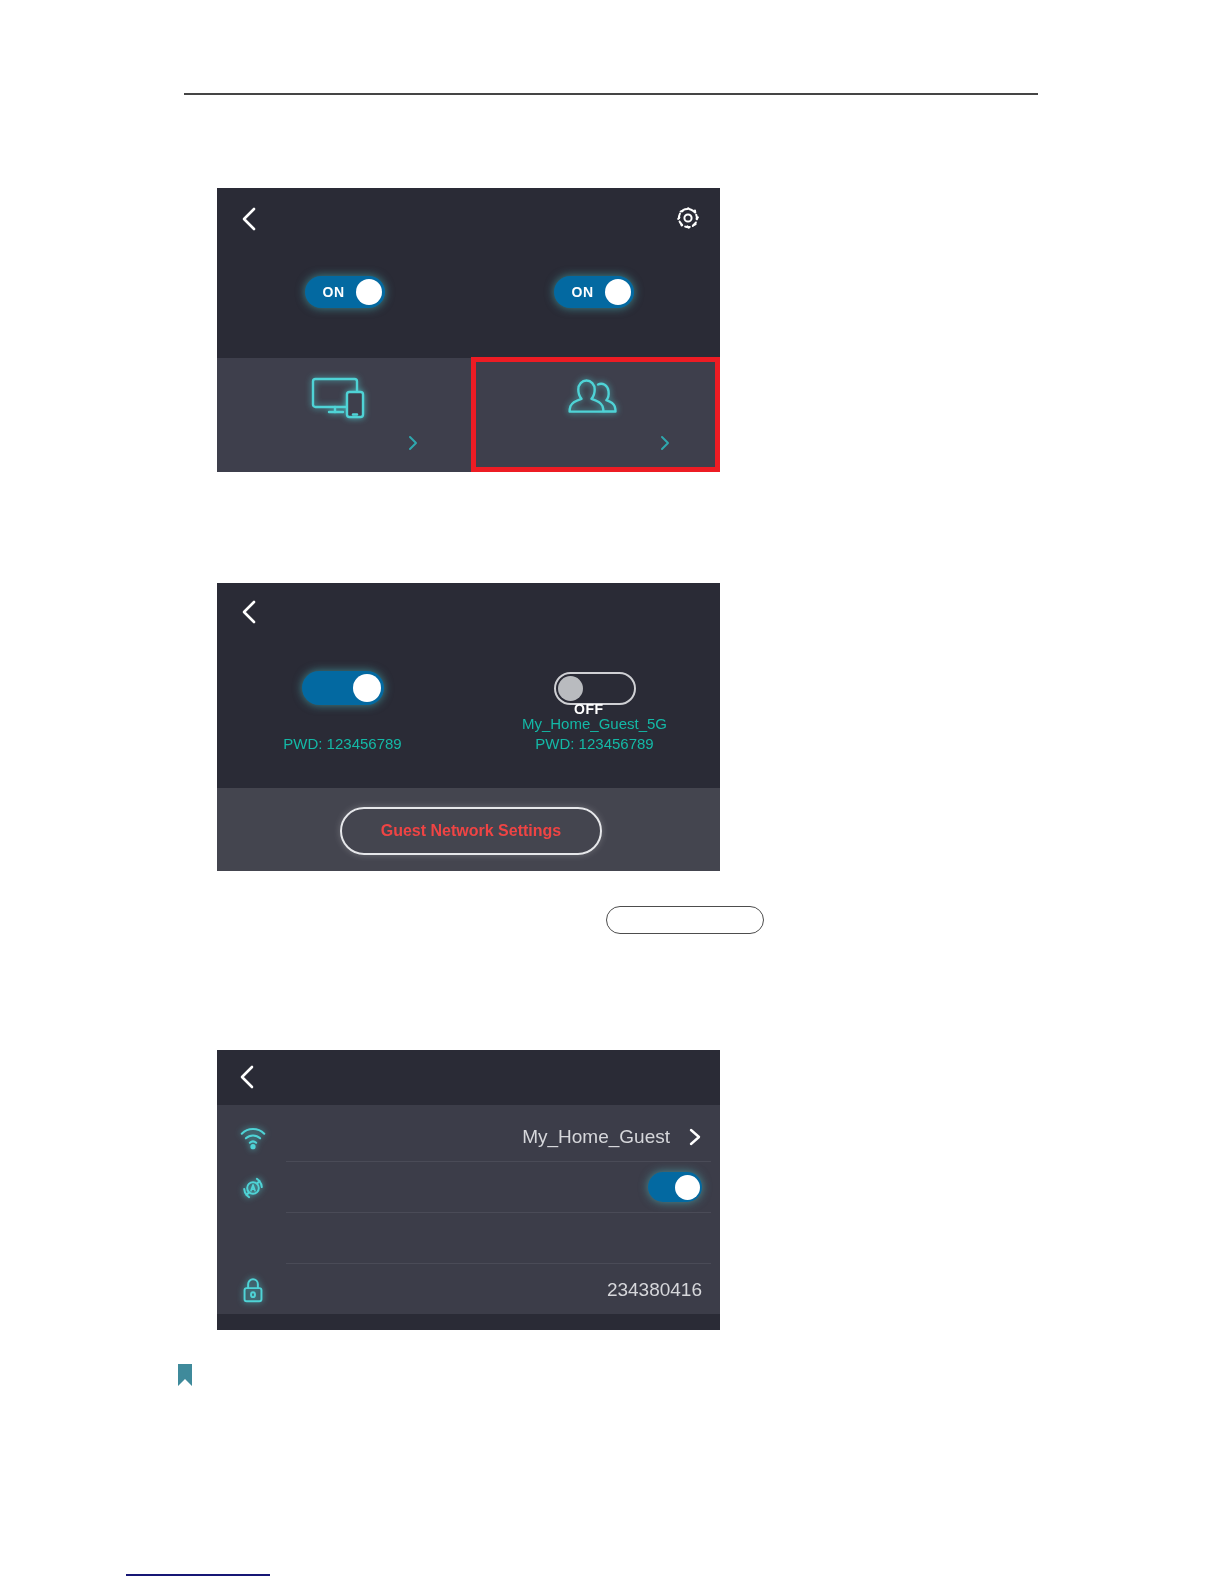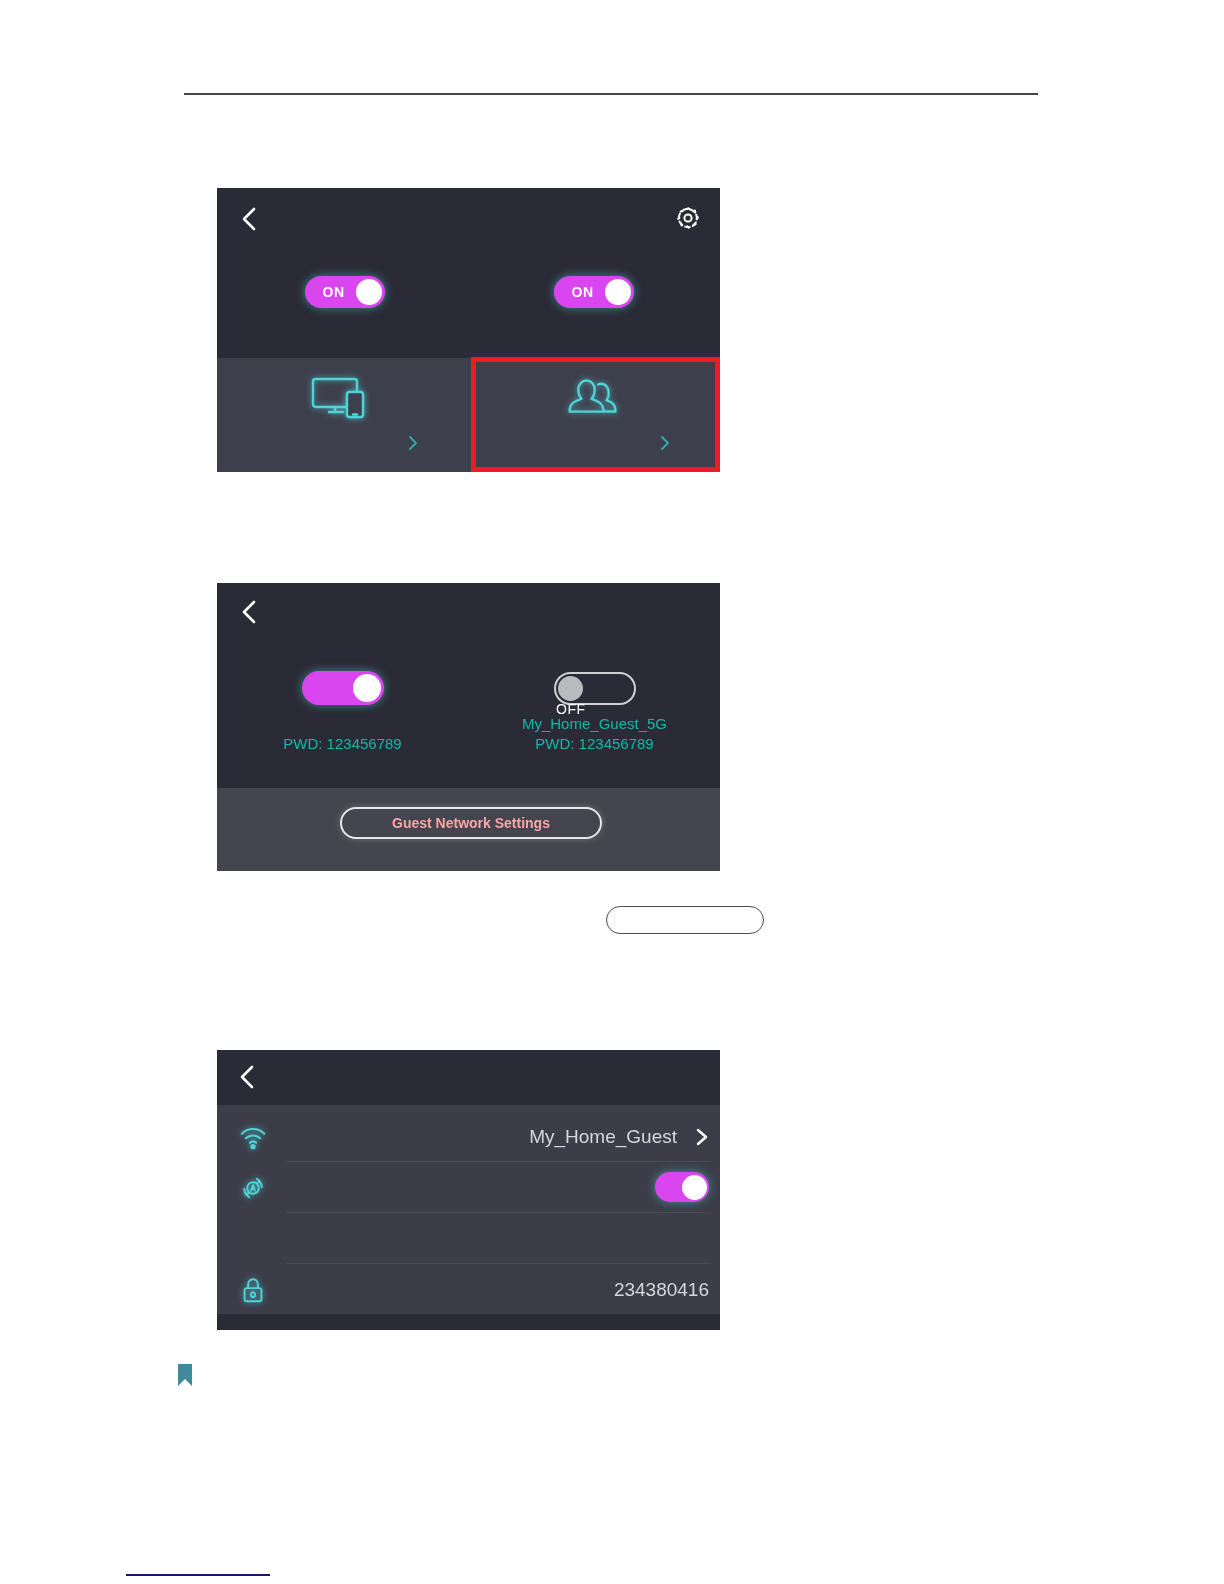--- a/index.html
+++ b/index.html
@@ -89,21 +89,21 @@
   
   .toggle {
     position: absolute;
     display: flex;
     align-items: center;
     border-radius: 999px;
     box-sizing: border-box;
     cursor: pointer;
   }
   .toggle.on {
-    background: #d946ef;
+    background: #0369a1;
     box-shadow: 0 0 10px rgba(79,211,214,.55);
     justify-content: flex-start;
   }
   .toggle.on .knob {
     position: absolute;
     right: 3px;
     background: #ffffff;
     border-radius: 50%;
   }
   .toggle.on .t-label {
@@ -122,24 +122,24 @@
   }
   .toggle.off .knob {
     position: absolute;
     left: 2px;
     background: #b9bbbf;
     border-radius: 50%;
   }
   .toggle.off .t-label {
     position: absolute;
     left: 0; right: 0;
-    text-align: left;
+    text-align: center;
     padding-right: 16%;
     color: #ffffff;
-    font-weight: normal;
+    font-weight: bold;
     letter-spacing: .5px;
     margin-top: 20px;
   }
 
   
   #tg-24 { left: 88px;  top: 88px; width: 80px; height: 32px; }
   #tg-24 .knob { width: 26px; height: 26px; top: 3px; }
   #tg-24 .t-label { font-size: 14px; top: 8px; }
   #tg-5 { left: 337px; top: 88px; width: 80px; height: 32px; }
   #tg-5 .knob { width: 26px; height: 26px; top: 3px; }
@@ -211,29 +211,29 @@
   }
   #pwd-24 { left: 0px; top: 152px; width: 251px; }
   #ssid-5 { left: 252px; top: 132px; width: 251px; }
   #pwd-5  { left: 252px; top: 152px; width: 251px; }
 
   .pill-button {
     position: absolute;
     left: 123px;
     top: 224px;
     width: 262px;
-    height: 32px;
+    height: 48px;
     border: 2px solid #e6e7ea;
     border-radius: 999px;
     box-sizing: border-box;
     display: flex;
     align-items: center;
     justify-content: center;
-    color: #fca5a5;
-    font-size: 14px;
+    color: #ef4444;
+    font-size: 16px;
     font-weight: bold;
     box-shadow: 0 0 7px rgba(255,255,255,.22);
     cursor: pointer;
   }
 
   .callout-pill {
     position: absolute;
     left: 606px;
     top: 906px;
     width: 158px;
@@ -265,21 +265,20 @@
     background: #2a2b36;
   }
   .settings-row {
     position: absolute;
     left: 0;
     width: 503px;
     height: 51px;
     display: flex;
     align-items: center;
     cursor: pointer;
-    padding-left: 7px;
   }
   #row-ssid     { top: 61px; }
   #row-auto     { top: 112px; }
   #row-schedule { top: 163px; }
   #row-password { top: 214px; }
   .row-divider {
     position: absolute;
     left: 69px;
     width: 425px;
     height: 1px;

